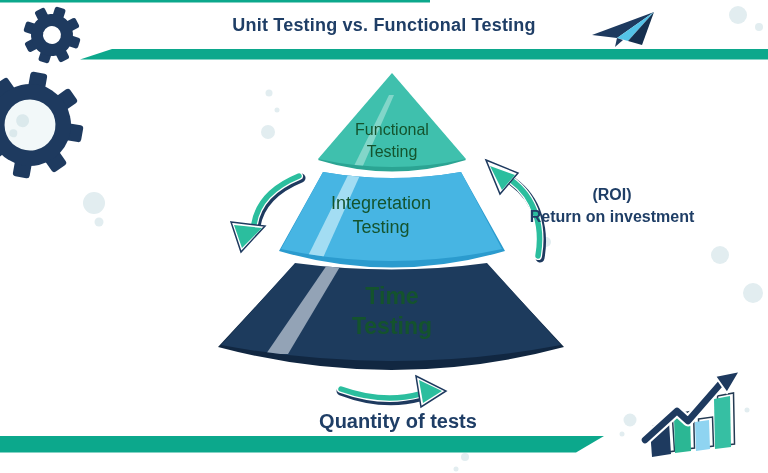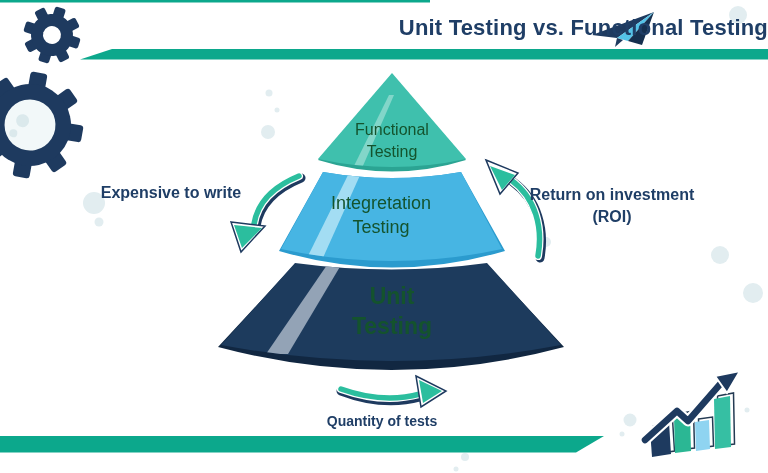--- a/index.html
+++ b/index.html
@@ -3,31 +3,31 @@
 <meta charset="utf-8">
 <style>
   html,body{margin:0;padding:0;}
   body{
     width:768px;height:473px;position:relative;overflow:hidden;background:#ffffff;
     font-family:"Liberation Sans", sans-serif;
   }
   .abs{position:absolute;}
   #scene{position:absolute;left:0;top:0;}
   #title{
-    left:0;right:0;top:15px;text-align:right;
-    font-size:22px;font-weight:bold;color:#1F3E66;letter-spacing:.2px;
+    left:0;right:0;top:15px;text-align:center;
+    font-size:18px;font-weight:bold;color:#1F3E66;letter-spacing:.2px;
   }
   .seg-label{position:absolute;text-align:center;color:#14532d;}
   #lbl-functional{left:322px;top:119px;width:140px;font-size:16px;line-height:22px;}
   #lbl-integration{left:301px;top:191px;width:160px;font-size:18px;line-height:24px;}
   #lbl-unit{left:322px;top:281px;width:140px;font-size:23px;line-height:30px;font-weight:bold;}
   .note{position:absolute;text-align:center;color:#1F3E66;font-weight:bold;font-size:16px;line-height:22px;}
   #note-left{left:92px;top:182px;width:158px;}
   #note-right{left:528px;top:184px;width:168px;}
-  #note-bottom{left:296px;top:410px;width:172px;font-size:14px;}
+  #note-bottom{left:312px;top:410px;width:172px;font-size:20px;}
 </style>
 </head>
 <body>
 
 <svg id="scene" width="768" height="473" viewBox="0 0 768 473">
   <defs>
     <clipPath id="clipTri">
         <path d="M392,73 L466,159 Q392,175 318,159 Z"></path>
       </clipPath>
     <clipPath id="clipMid">
@@ -167,26 +167,25 @@
   <div>Functional</div>
   <div>Testing</div>
 </div>
 
 <div id="lbl-integration" class="seg-label">
   <div>Integretation</div>
   <div>Testing</div>
 </div>
 
 <div id="lbl-unit" class="seg-label">
-  <div>Unit</div>
+  <div>Time</div>
   <div>Testing</div>
 </div>
 
 <div id="note-left" class="note">
-  <div>Expensive to write</div>
 </div>
 
 <div id="note-right" class="note">
+  <div>(ROI)</div>
   <div>Return on investment</div>
-  <div>(ROI)</div>
 </div>
 
 <div id="note-bottom" class="note">Quantity of tests</div>
 
 </body></html>

